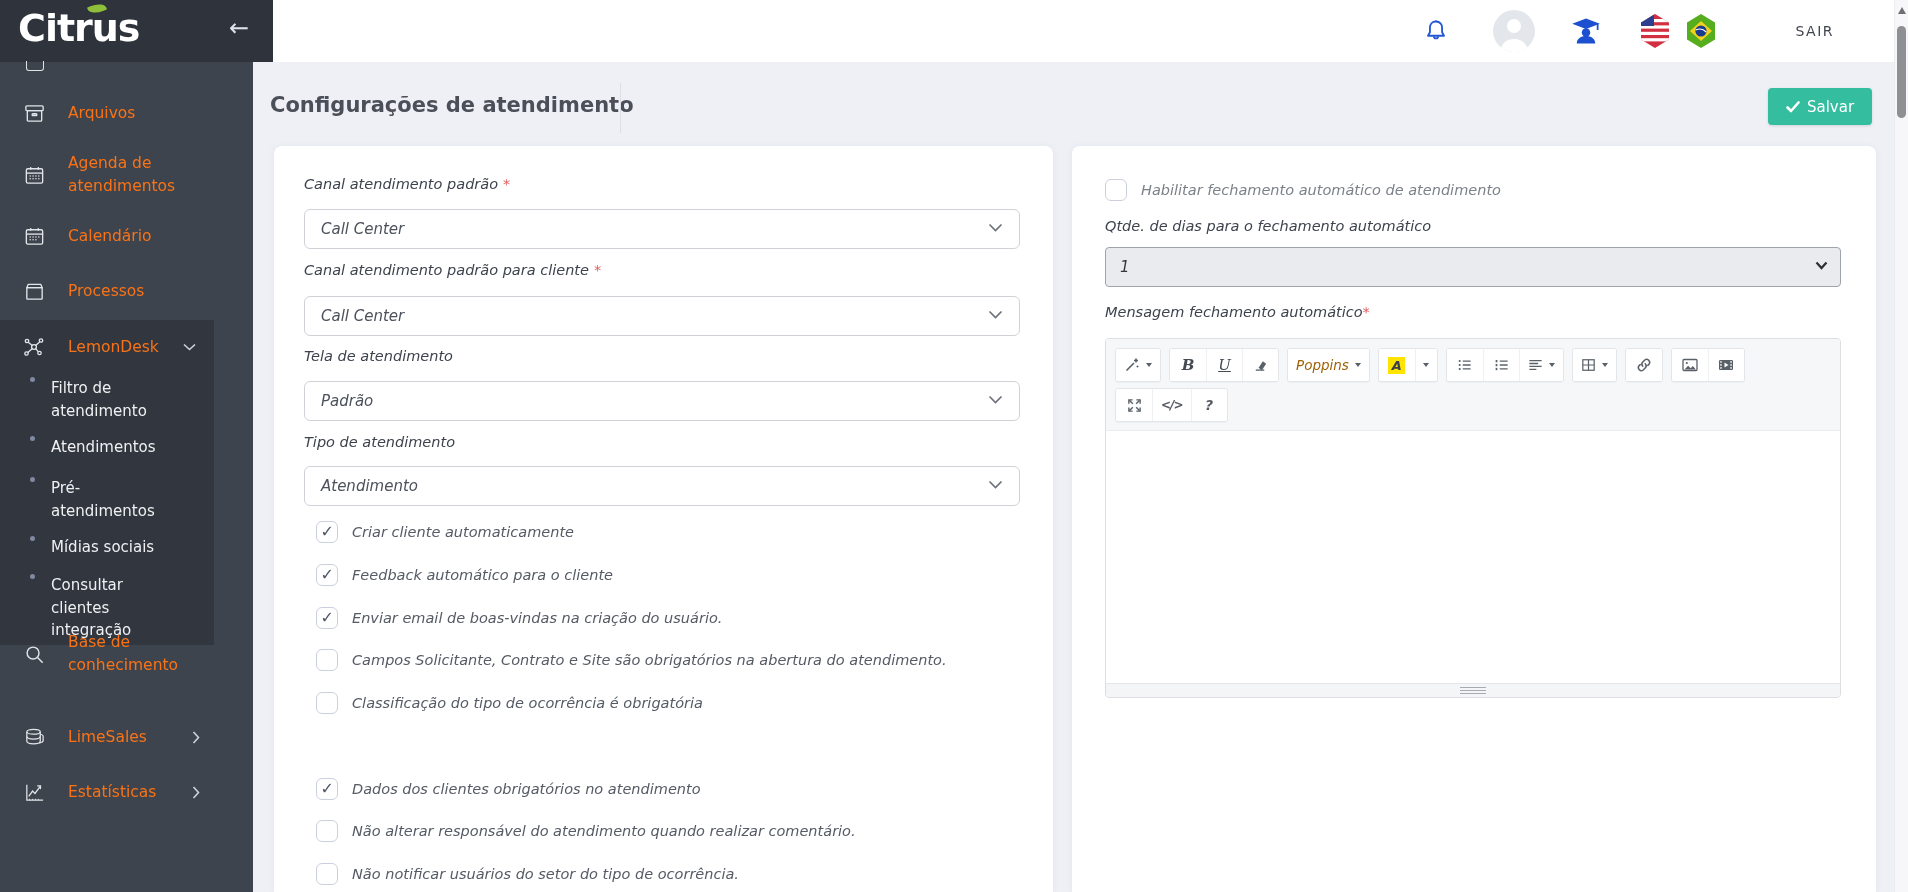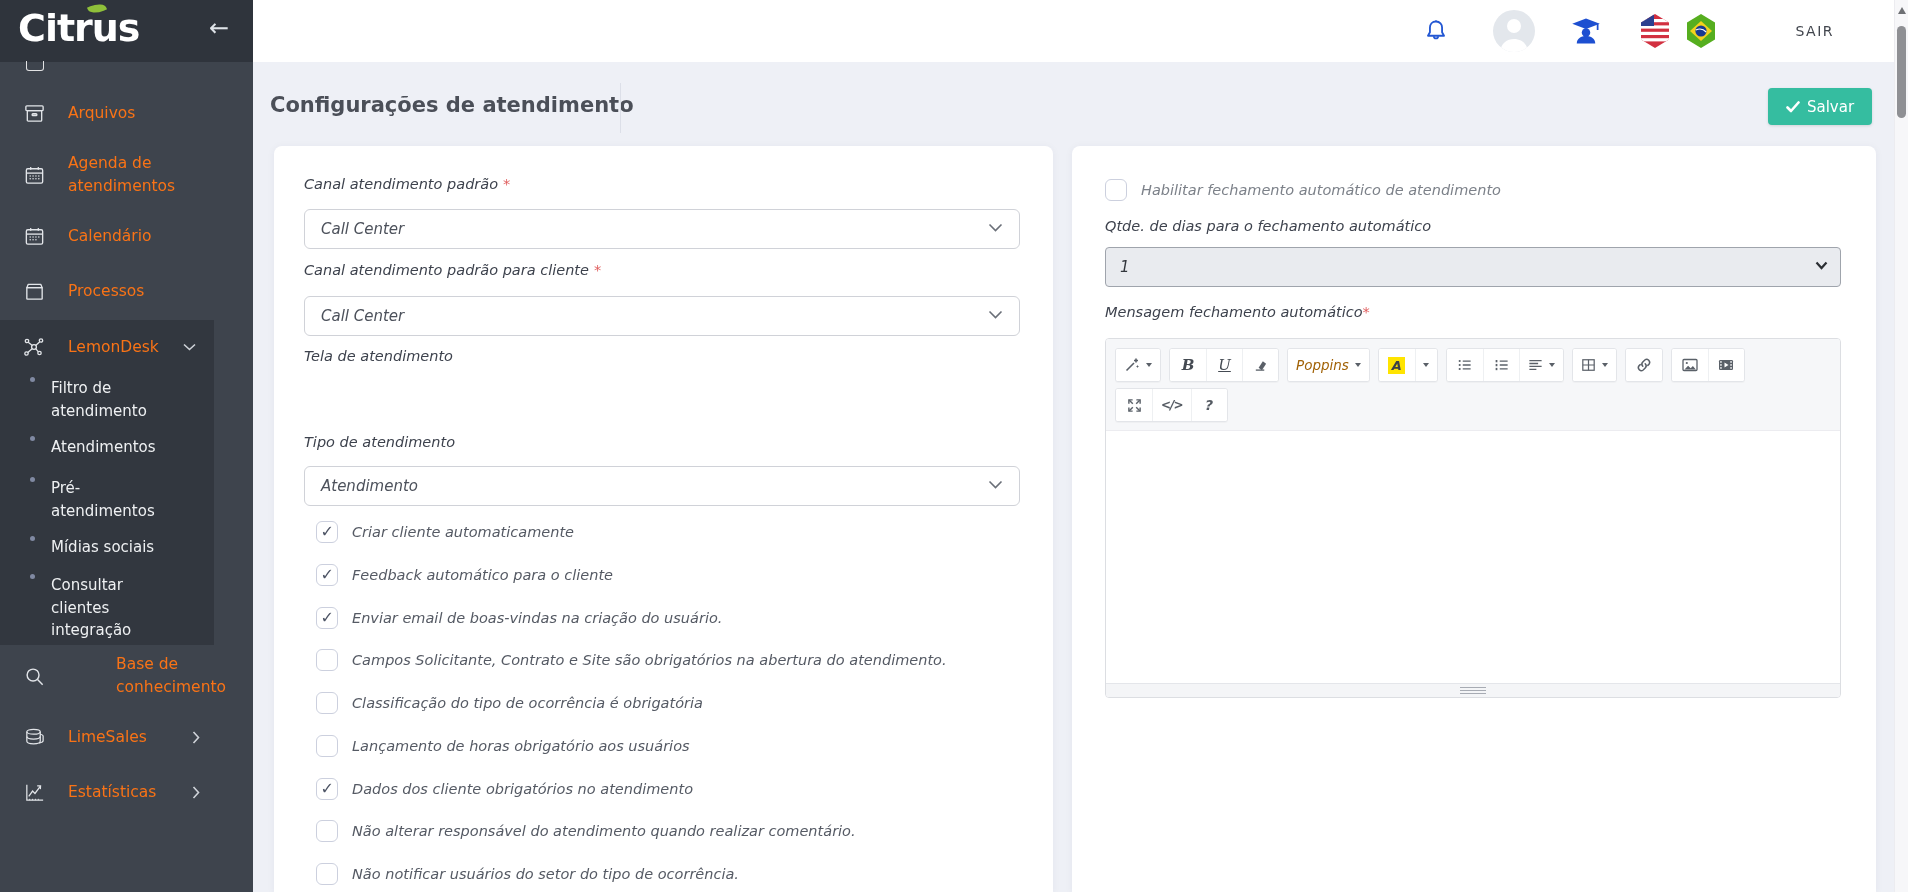--- a/index.html
+++ b/index.html
@@ -16,21 +16,21 @@
   .flag{margin-right:14px;}
   .sair{margin-left:64px;font-size:14px;letter-spacing:1.5px;color:#42464e;cursor:pointer;}
 
   
   .scrollbar{position:absolute;left:1894px;top:0;width:14px;height:892px;background:#f7f7f9;border-left:1px solid #ececf0;z-index:50;}
   .scroll-arrow{position:absolute;left:3px;top:7px;width:0;height:0;border-left:4px solid transparent;border-right:4px solid transparent;border-bottom:7px solid #6e7074;}
   .scroll-thumb{position:absolute;left:2px;top:26px;width:9px;height:92px;background:#8f9094;border-radius:5px;}
 
   
   .sidebar{position:absolute;left:0;top:0;width:253px;height:892px;background:#3e444d;z-index:10;}
-  .logo-block{position:absolute;left:0;top:0;width:253px;height:62px;background:#2f343c;}
+  .logo-block{position:absolute;left:0;top:0;width:253px;height:62px;background:#2f343c;padding-left:20px;}
   .logo-text{position:absolute;left:18px;top:6px;font-size:38px;font-weight:bold;color:#ffffff;letter-spacing:-1px;}
   .logo-leaf{position:absolute;left:88px;top:4px;width:18px;height:9px;background:#8fc03a;border-radius:0 80% 0 80%;transform:rotate(-22deg);}
   .collapse-arrow{position:absolute;right:24px;top:14px;font-size:24px;color:#dfe3e8;cursor:pointer;}
   .expanded-bg{position:absolute;left:0;top:320px;width:214px;height:325px;background:#32373f;}
   .menu-row{position:absolute;left:0;width:253px;display:flex;align-items:center;cursor:pointer;}
   .menu-icon{position:relative;margin-left:22px;width:24px;flex:0 0 24px;display:flex;align-items:center;justify-content:center;}
   .menu-label{margin-left:22px;width:152px;font-size:15.5px;line-height:23px;color:#f97316;}
   .chev-down{position:absolute;left:183px;top:50%;margin-top:-4px;}
   .chev-right{position:absolute;left:192px;top:50%;margin-top:-6px;}
   .sub-row{position:absolute;left:30px;width:184px;display:flex;align-items:flex-start;cursor:pointer;}
@@ -256,21 +256,21 @@
     </div>
     <div class="sub-row" style="top:536px;height:26px;">
       <span class="bullet"></span>
       <span class="sub-label">Mídias sociais</span>
     </div>
     <div class="sub-row" style="top:574px;height:66px;">
       <span class="bullet"></span>
       <span class="sub-label">Consultar clientes integração</span>
     </div>
 
-    <div class="menu-row" style="top:653px;height:46px;gap:48px;">
+    <div class="menu-row" style="top:631px;height:46px;">
       <span class="menu-icon">
         <svg width="23" height="23" viewBox="0 0 24 24" fill="none" stroke="#e2e5e9" stroke-width="1.5">
           <circle cx="10.5" cy="10.5" r="6.2"></circle>
             <line x1="15.2" y1="15.2" x2="20.5" y2="20.5"></line>
         </svg>
       </span>
       <span class="menu-label">Base de conhecimento</span>
     </div>
 
     <div class="menu-row" style="top:724px;height:26px;">
@@ -337,20 +337,28 @@
     <div class="select" style="top:150px;">
       <span>Call Center</span>
       <span class="chevron">
           <svg width="15" height="9" viewBox="0 0 15 9" fill="none" stroke="#6a6f78" stroke-width="1.6">
             <polyline points="1.5,1.5 7.5,7.5 13.5,1.5"></polyline>
           </svg>
         </span>
     </div>
 
     <div class="f-label" style="top:202px;"><span>Tela de atendimento</span><span class="req"></span></div>
+    <div class="select" style="top:235px;">
+      <span>Padrão</span>
+      <span class="chevron">
+          <svg width="15" height="9" viewBox="0 0 15 9" fill="none" stroke="#6a6f78" stroke-width="1.6">
+            <polyline points="1.5,1.5 7.5,7.5 13.5,1.5"></polyline>
+          </svg>
+        </span>
+    </div>
 
     <div class="f-label" style="top:288px;"><span>Tipo de atendimento</span><span class="req"></span></div>
     <div class="select" style="top:320px;">
       <span>Atendimento</span>
       <span class="chevron">
           <svg width="15" height="9" viewBox="0 0 15 9" fill="none" stroke="#6a6f78" stroke-width="1.6">
             <polyline points="1.5,1.5 7.5,7.5 13.5,1.5"></polyline>
           </svg>
         </span>
     </div>
@@ -368,27 +376,23 @@
       <span class="cb-label">Enviar email de boas-vindas na criação do usuário.</span>
     </div>
     <div class="cb-row" style="left:42px;top:503px;">
       <span class="cb"></span>
       <span class="cb-label">Campos Solicitante, Contrato e Site são obrigatórios na abertura do atendimento.</span>
     </div>
     <div class="cb-row" style="left:42px;top:546px;">
       <span class="cb"></span>
       <span class="cb-label">Classificação do tipo de ocorrência é obrigatória</span>
     </div>
-    <div class="cb-row" style="left:42px;top:589px;">
-      <span class="cb"></span>
-      <span class="cb-label">Lançamento de horas obrigatório aos usuários</span>
-    </div>
     <div class="cb-row" style="left:42px;top:632px;">
       <span class="cb checked"></span>
-      <span class="cb-label">Dados dos cliente obrigatórios no atendimento</span>
+      <span class="cb-label">Dados dos clientes obrigatórios no atendimento</span>
     </div>
     <div class="cb-row" style="left:42px;top:674px;">
       <span class="cb"></span>
       <span class="cb-label">Não alterar responsável do atendimento quando realizar comentário.</span>
     </div>
     <div class="cb-row" style="left:42px;top:717px;">
       <span class="cb"></span>
       <span class="cb-label">Não notificar usuários do setor do tipo de ocorrência.</span>
     </div>
   </div>

